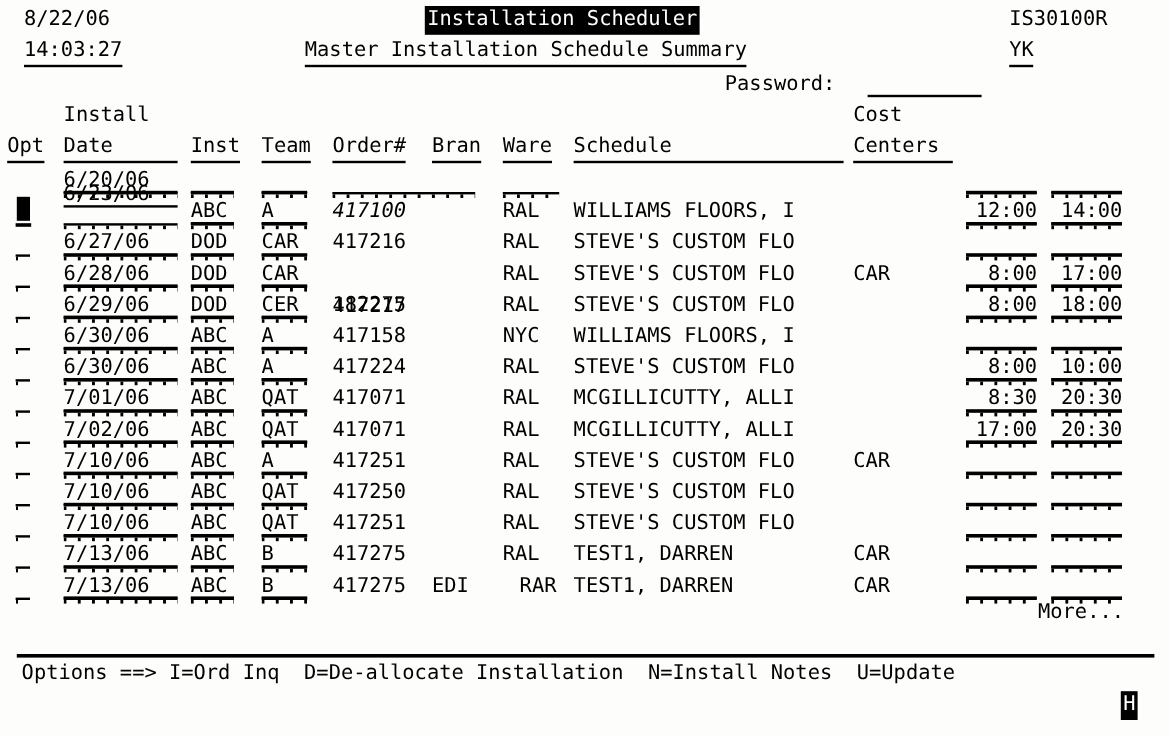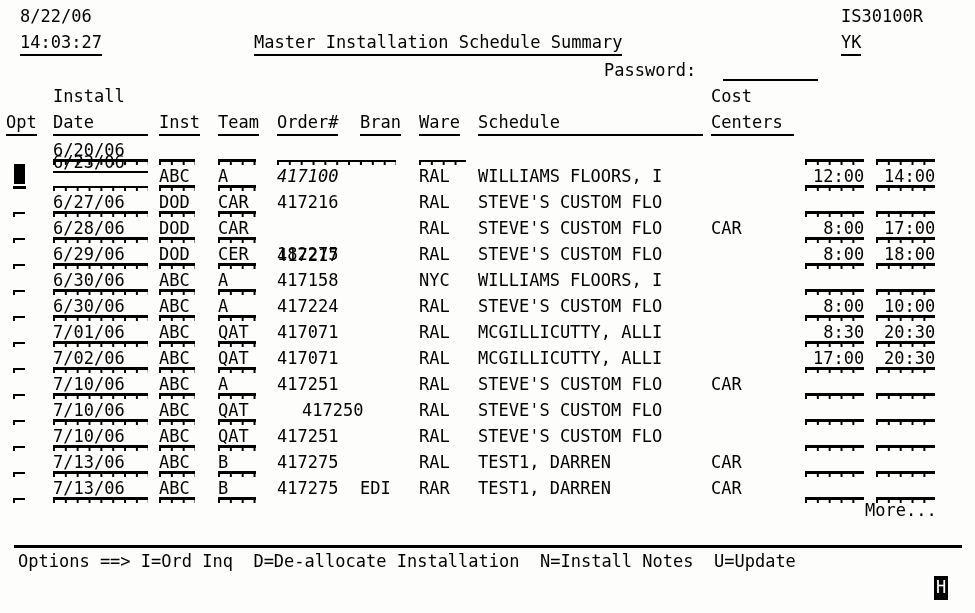--- a/index.html
+++ b/index.html
@@ -89,20 +89,21 @@
     height: 3px;
   }
 </style>
 </head>
 <body>
 
 <div id="screen">
 
   <div class="cell" style="left:20px; top:6px;">8/22/06</div>
 
+  <div class="cell rev" style="left:354px; top:5px;">Installation Scheduler</div>
 
   <div class="cell" style="left:841px; top:6px;">IS30100R</div>
 
   <div class="cell uline" style="left:20px; top:32px;">14:03:27</div>
 
   <div class="cell uline" style="left:254px; top:32px;">Master Installation Schedule Summary</div>
 
   <div class="cell uline" style="left:841px; top:32px;">YK</div>
 
   <div class="cell" style="left:604px; top:60px;">Password:</div>
@@ -287,21 +288,21 @@
       <div class="ticks" style="left: 805px; top: 394px; width: 59.25px;"></div>
       <div class="ticks" style="left: 876px; top: 394px; width: 59.25px;"></div>
       <div class="ticks" style="left: 13px; top: 420px; width: 11.85px;"></div>
       <div class="cell" style="left: 13px; top: 400px; width: 11.85px;"></div>
       <div class="cell ifield" style="left: 53px; top: 400px; width: 94.8px;">7/10/06</div>
       <div class="ticks" style="left: 53px; top: 420px; width: 94.8px;"></div>
       <div class="cell ifield" style="left: 159px; top: 400px; width: 35.55px;">ABC</div>
       <div class="ticks" style="left: 159px; top: 420px; width: 35.55px;"></div>
       <div class="cell ifield" style="left: 218px; top: 400px; width: 37.92px;">QAT</div>
       <div class="ticks" style="left: 218px; top: 420px; width: 37.92px;"></div>
-      <div class="cell" style="left: 277px; top: 400px; margin-left: 25px;">417250</div>
+      <div class="cell" style="left: 277px; top: 400px;">417250</div>
       <div class="cell" style="left: 360px; top: 400px;"></div>
       <div class="cell" style="left: 419px; top: 400px;">RAL</div>
       <div class="cell" style="left: 478px; top: 400px;">STEVE'S CUSTOM FLO</div>
       <div class="cell" style="left: 711px; top: 400px;"></div>
       <div class="cell ifield" style="left: 805px; top: 400px; width: 59.25px; text-align: right; box-sizing: border-box;"></div>
       <div class="cell ifield" style="left: 876px; top: 400px; width: 59.25px; text-align: right; box-sizing: border-box;"></div>
       <div class="ticks" style="left: 805px; top: 420px; width: 59.25px;"></div>
       <div class="ticks" style="left: 876px; top: 420px; width: 59.25px;"></div>
       <div class="ticks" style="left: 13px; top: 446px; width: 11.85px;"></div>
       <div class="cell" style="left: 13px; top: 426px; width: 11.85px;"></div>
@@ -340,21 +341,21 @@
       <div class="ticks" style="left: 13px; top: 498px; width: 11.85px;"></div>
       <div class="cell" style="left: 13px; top: 478px; width: 11.85px;"></div>
       <div class="cell ifield" style="left: 53px; top: 478px; width: 94.8px;">7/13/06</div>
       <div class="ticks" style="left: 53px; top: 498px; width: 94.8px;"></div>
       <div class="cell ifield" style="left: 159px; top: 478px; width: 35.55px;">ABC</div>
       <div class="ticks" style="left: 159px; top: 498px; width: 35.55px;"></div>
       <div class="cell ifield" style="left: 218px; top: 478px; width: 37.92px;">B</div>
       <div class="ticks" style="left: 218px; top: 498px; width: 37.92px;"></div>
       <div class="cell" style="left: 277px; top: 478px;">417275</div>
       <div class="cell" style="left: 360px; top: 478px;">EDI</div>
-      <div class="cell" style="left: 419px; top: 478px;">RAR</div>
+      <div class="cell" style="left: 433px; top: 478px;">RAR</div>
       <div class="cell" style="left: 478px; top: 478px;">TEST1, DARREN</div>
       <div class="cell" style="left: 711px; top: 478px;">CAR</div>
       <div class="cell ifield" style="left: 805px; top: 478px; width: 59.25px; text-align: right; box-sizing: border-box;"></div>
       <div class="cell ifield" style="left: 876px; top: 478px; width: 59.25px; text-align: right; box-sizing: border-box;"></div>
       <div class="ticks" style="left: 805px; top: 498px; width: 59.25px;"></div>
       <div class="ticks" style="left: 876px; top: 498px; width: 59.25px;"></div>
       <div class="ticks" style="left: 277px; top: 160px; width: 82.95px;"></div>
       <div class="ticks" style="left: 360px; top: 160px; width: 35.55px;"></div>
       <div class="ticks" style="left: 419px; top: 160px; width: 47.4px;"></div>
       <div class="ticks" style="left: 159px; top: 160px; width: 35.55px;"></div>

